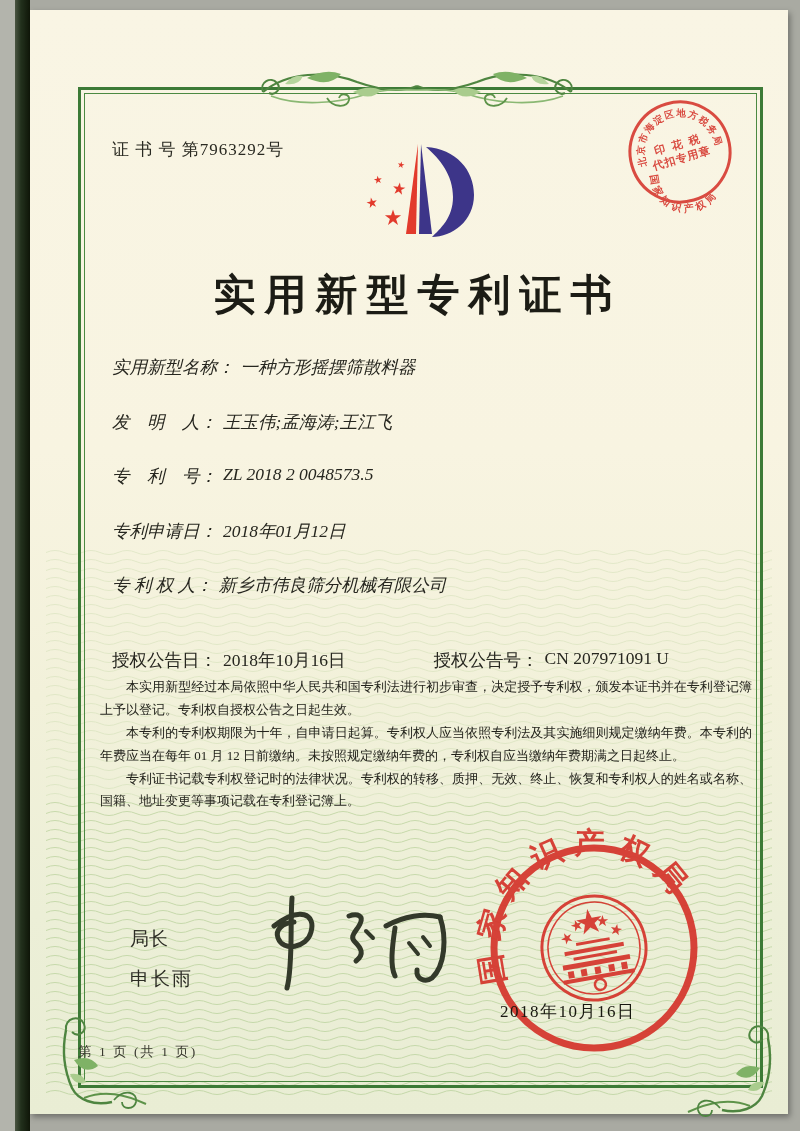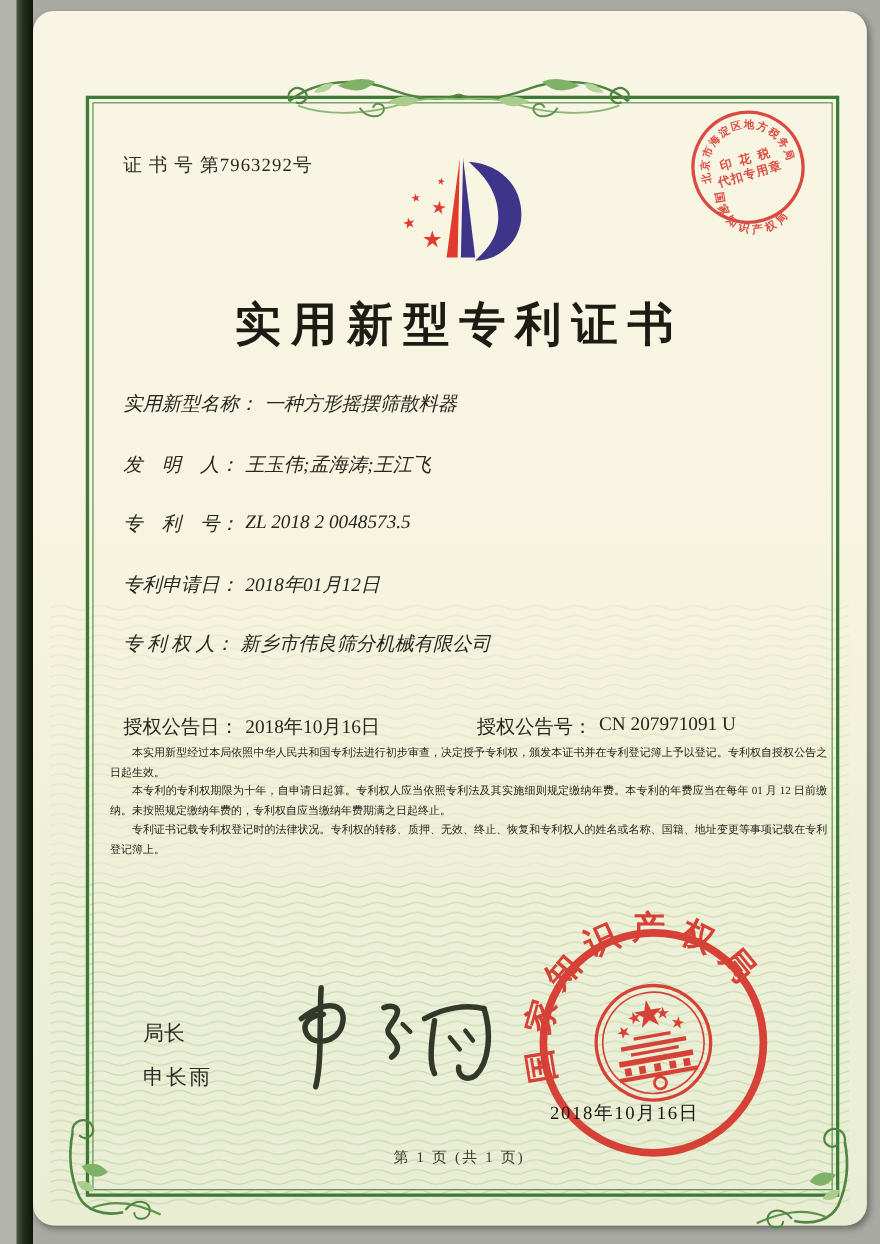--- a/index.html
+++ b/index.html
@@ -9,45 +9,44 @@
     font-family:"Liberation Serif","DejaVu Serif",serif;
     color:#26261f;
   }
   .scan-strip-left{position:absolute;left:0;top:0;width:15px;height:1131px;background:#b3b4ac;}
   .spine{position:absolute;left:15px;top:0;width:15px;height:1131px;
     background:linear-gradient(90deg,#4a5542 0%,#22301c 40%,#101709 100%);}
   .page{
     position:absolute;left:30px;top:10px;width:758px;height:1104px;
     background:linear-gradient(180deg,#f9f5e4 0%,#f8f4e1 40%,#f2f1da 62%,#ecefd7 82%,#e9edd4 100%);
     box-shadow:2px 3px 6px rgba(0,0,0,.35);
-    border-radius:19px;
   }
   .frame{position:absolute;left:48px;top:77px;width:679px;height:995px;border:3px solid #3c7a36;}
   .frame::after{content:"";position:absolute;inset:3px;border:1px solid #4c8a42;}
   .waves{position:absolute;left:16px;top:538px;pointer-events:none;}
   .cert-no{position:absolute;left:82px;top:128px;font-size:17px;letter-spacing:1px;color:#2a2a22;}
   .logo{position:absolute;left:300px;top:130px;}
   .tax-stamp{position:absolute;left:588px;top:80px;opacity:.88;}
   .title{position:absolute;left:48px;top:257px;width:679px;text-align:center;
     font-size:42px;font-weight:700;letter-spacing:9px;color:#1c1c15;}
   .fields{position:absolute;left:82px;top:345px;width:620px;font-size:17.5px;font-style:italic;}
   .frow{display:flex;margin-bottom:30.5px;white-space:nowrap;}
   .flabel{flex:0 0 auto;}
   .fvalue{margin-left:6px;}
   .grant-row{position:absolute;left:82px;top:638px;width:640px;font-size:17.5px;display:flex;white-space:nowrap;}
-  .paras{position:absolute;left:70px;top:666px;width:652px;font-size:10px;line-height:1.76;
+  .paras{position:absolute;left:70px;top:666px;width:652px;font-size:13px;line-height:1.76;
     color:#23231c;text-align:justify;}
   .paras p{margin:0;text-indent:2em;}
   .director{position:absolute;left:100px;top:916px;font-size:19px;color:#2c2c24;
     font-family:"Liberation Sans","DejaVu Sans",sans-serif;font-weight:500;}
   .director .name{margin-top:14px;letter-spacing:2px;}
   .signature{position:absolute;left:222px;top:876px;}
   .office-stamp{position:absolute;left:454px;top:828px;opacity:.92;}
   .stamp-date{position:absolute;left:470px;top:990px;font-size:17px;letter-spacing:1.5px;color:#17170f;}
-  .footer{position:absolute;left:48px;top:1033px;width:679px;text-align:center;
+  .footer{position:absolute;left:48px;top:1033px;width:679px;text-align:left;
     font-size:13.5px;color:#3a3a30;letter-spacing:2px;}
   .orn-top{position:absolute;left:227px;top:52px;}
   .orn-bl{position:absolute;left:24px;top:1000px;}
   .orn-br{position:absolute;left:650px;top:1008px;}
   .stamp-serif{font-family:"Liberation Serif","DejaVu Serif",serif;font-weight:700;}
   svg{display:block;overflow:visible;}
 </style>
 </head>
 <body>
 

